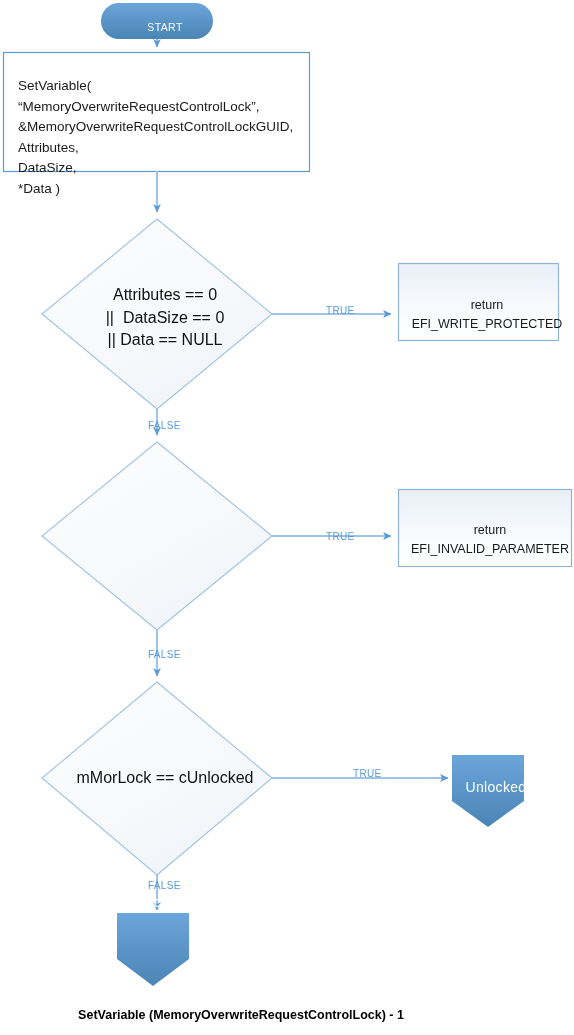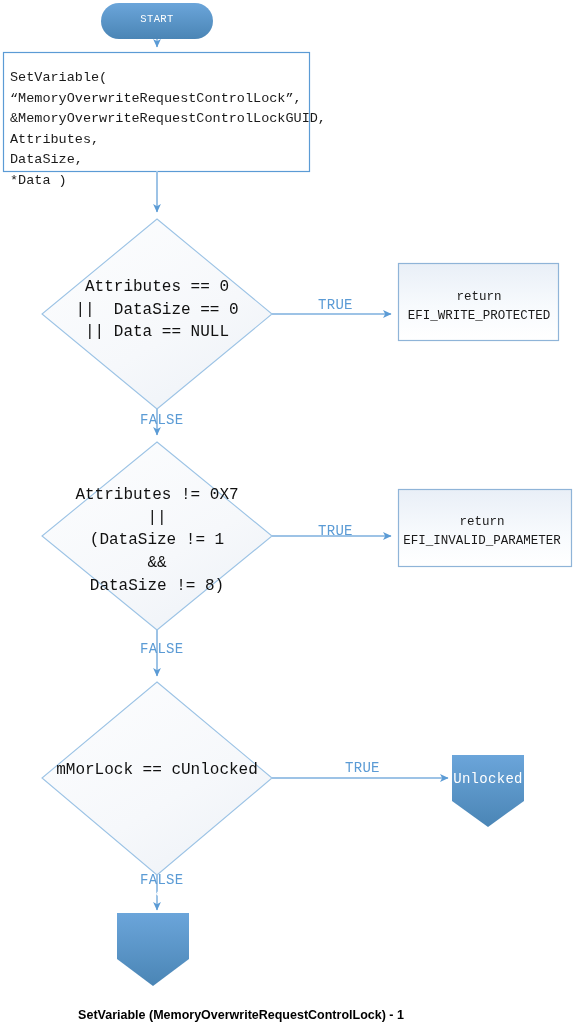--- a/index.html
+++ b/index.html
@@ -23,25 +23,24 @@
     position: absolute;
     left: 0;
     top: 0;
     width: 574px;
     height: 1035px;
   }
 
   
   .txt {
     position: absolute;
-    margin: 0;
+    margin: 8px;
     padding: 0;
     white-space: pre;
     line-height: 1.22;
-    font-family: Liberation Mono, monospace;
   }
 
   .start-label {
     left: 100px;
     top: 13px;
     width: 114px;
     text-align: center;
     font-size: 10.5px;
     color: #ffffff;
     letter-spacing: 0.4px;
@@ -79,24 +78,24 @@
   .terminator-label {
     text-align: center;
     font-size: 14px;
     color: #ffffff;
     letter-spacing: 0.3px;
   }
   #unlocked-label { left: 452px; top: 771px; width: 72px; }
   #locked-label   { left: 117px; top: 886px; width: 72px; }
 
   .edge-label {
-    font-size: 14px;
+    font-size: 10px;
     color: #5b9bd5;
     letter-spacing: 0.3px;
-    text-align: center;
+    text-align: left;
   }
   .edge-label.true-label { width: 34px; }
   .edge-label.false-label { width: 34px; }
   #true-1  { left: 318px; top: 297px; }
   #true-2  { left: 318px; top: 523px; }
   #true-3  { left: 345px; top: 760px; }
   #false-1 { left: 140px; top: 412px; }
   #false-2 { left: 140px; top: 641px; }
   #false-3 { left: 140px; top: 872px; }
 
@@ -212,25 +211,20 @@
 “MemoryOverwriteRequestControlLock”,
 &amp;MemoryOverwriteRequestControlLockGUID,
 Attributes,
 DataSize,
 *Data )</div>
 
   <div class="txt decision-label" id="decision-1-label">Attributes == 0
 ||  DataSize == 0
 || Data == NULL</div>
 
-  <div class="txt decision-label" id="decision-2-label">Attributes != 0X7
-||
-(DataSize != 1
-&amp;&amp;
-DataSize != 8)</div>
 
   <div class="txt decision-label" id="decision-3-label">mMorLock == cUnlocked</div>
 
   <div class="txt return-label" id="return-1-label">return
 EFI_WRITE_PROTECTED</div>
 
   <div class="txt return-label" id="return-2-label">return
 EFI_INVALID_PARAMETER</div>
 
   <div class="txt terminator-label" id="unlocked-label">Unlocked</div>

